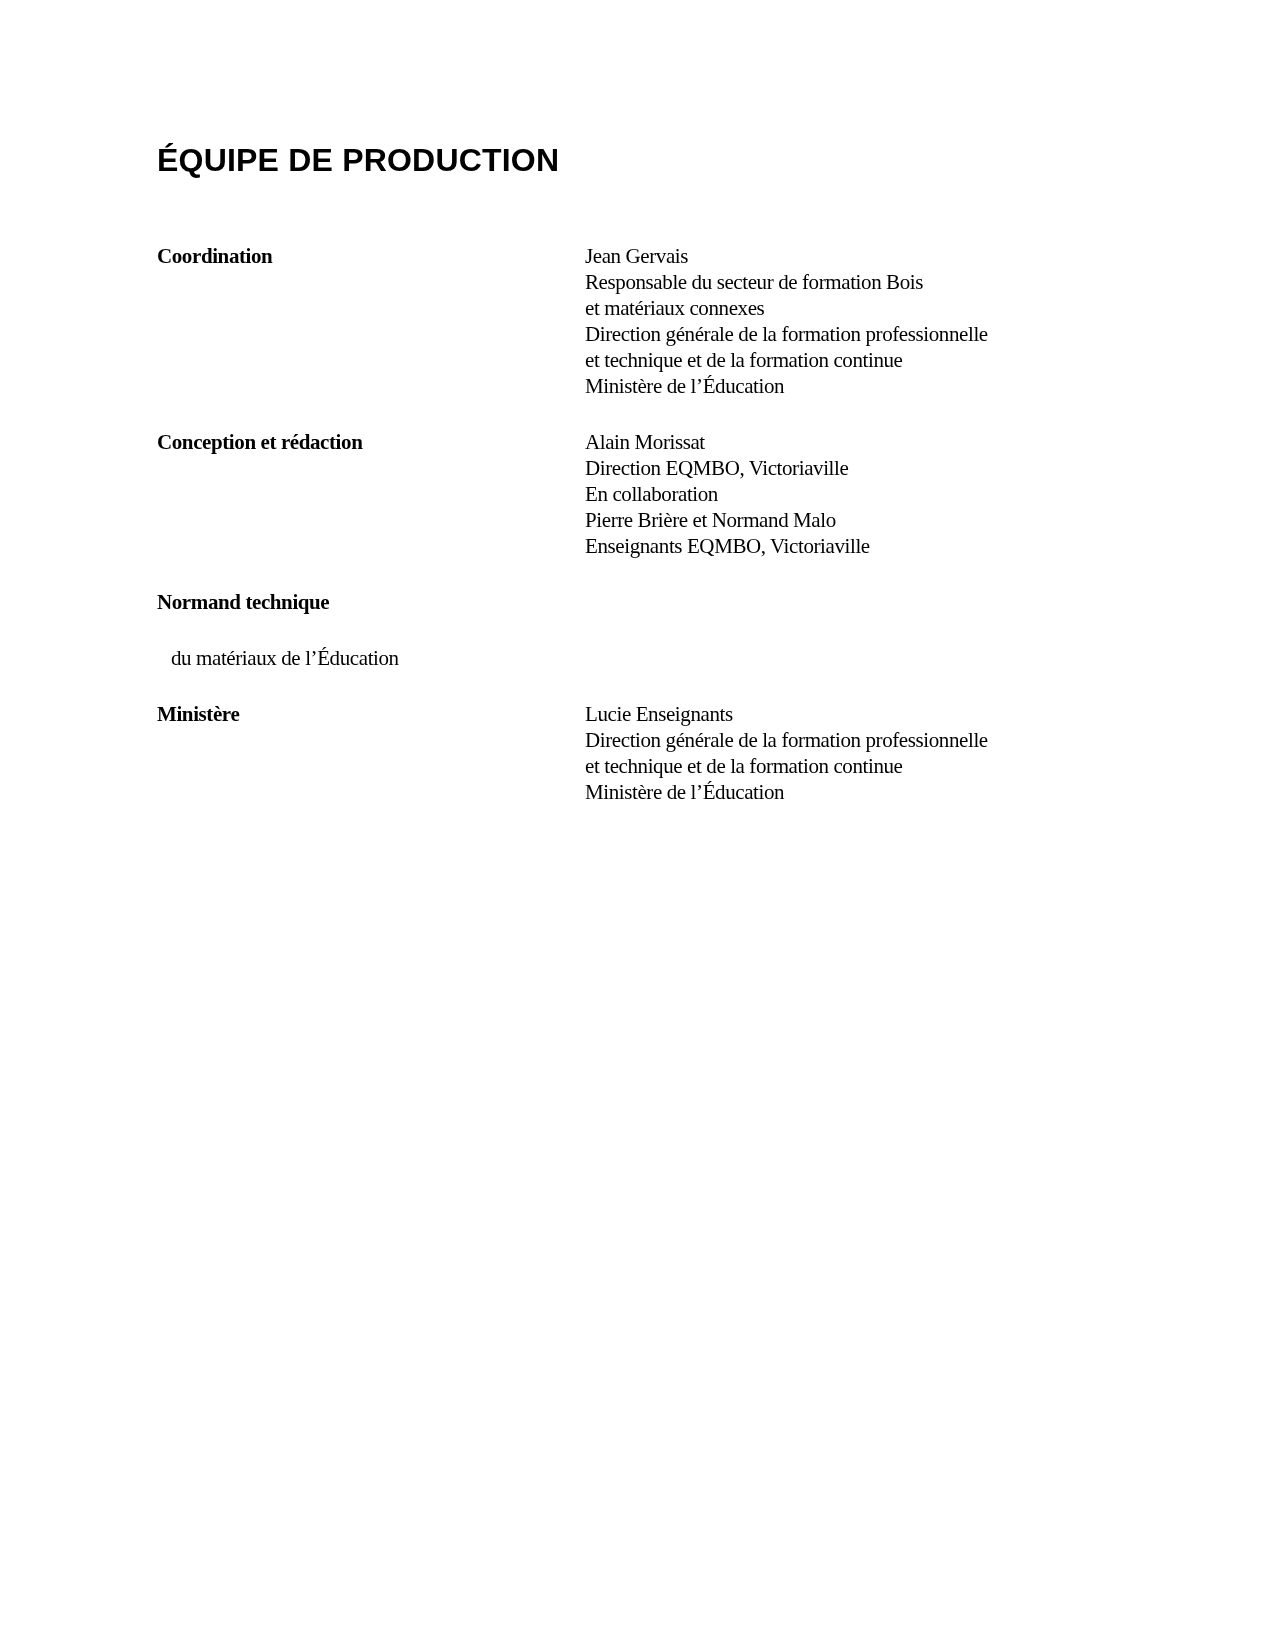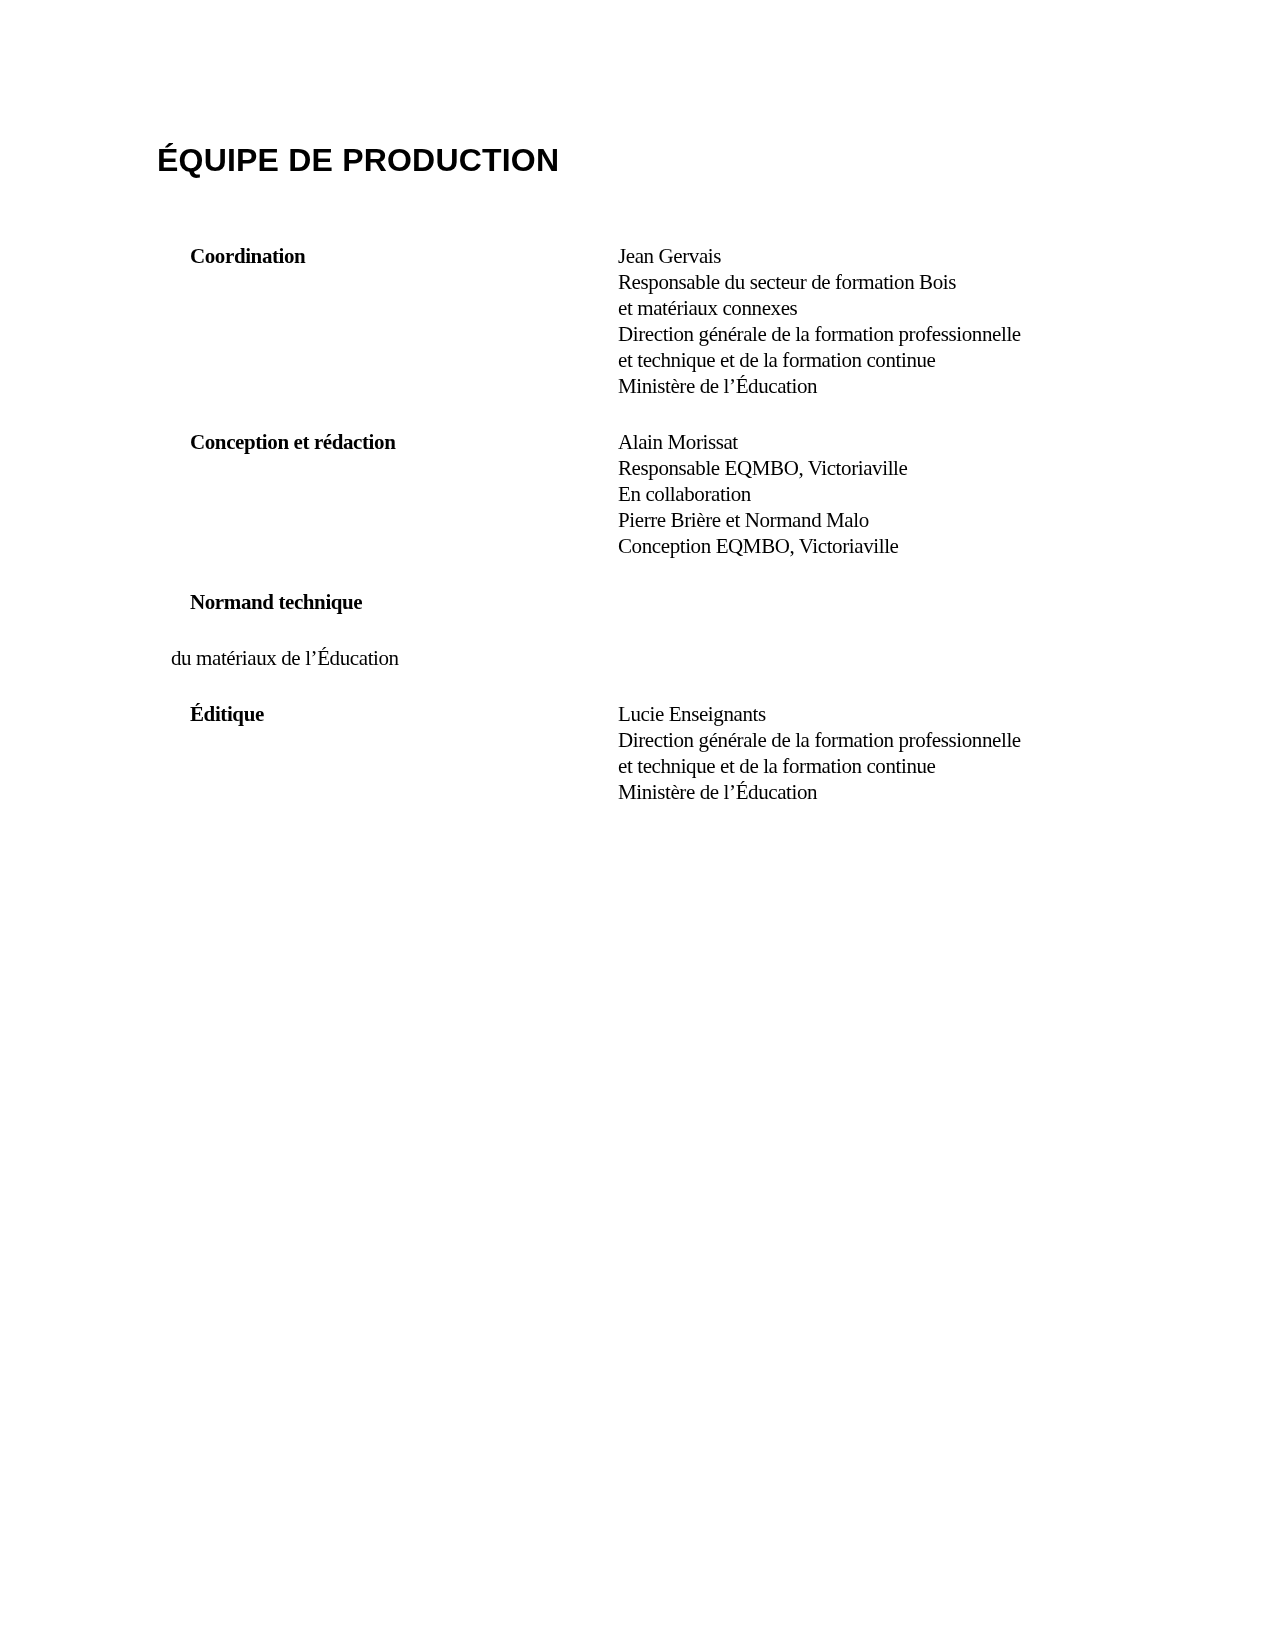--- a/index.html
+++ b/index.html
@@ -40,21 +40,20 @@
     margin-bottom: 30px;
   }
   .label {
     flex: 0 0 414px;
     width: 414px;
     font-weight: bold;
     font-size: 21px;
     line-height: 26px;
     letter-spacing: -0.4px;
     white-space: nowrap;
-    margin-left: 33px;
   }
   .lines {
     font-size: 21px;
     line-height: 26px;
     letter-spacing: -0.4px;
   }
   .line {
     white-space: nowrap;
     margin-left: 14px;
   }
@@ -74,36 +73,36 @@
             <div class="line">et matériaux connexes</div>
             <div class="line">Direction générale de la formation professionnelle</div>
             <div class="line">et technique et de la formation continue</div>
             <div class="line">Ministère de l’Éducation</div>
           </div>
         </div>
         <div class="section">
           <div class="label">Conception et rédaction</div>
           <div class="lines">
             <div class="line">Alain Morissat</div>
-            <div class="line">Responsable EQMBO, Victoriaville</div>
+            <div class="line">Direction EQMBO, Victoriaville</div>
             <div class="line">En collaboration</div>
             <div class="line">Pierre Brière et Normand Malo</div>
-            <div class="line">Conception EQMBO, Victoriaville</div>
+            <div class="line">Enseignants EQMBO, Victoriaville</div>
           </div>
         </div>
         <div class="section">
           <div class="label">Normand technique</div>
         </div>
         <div class="section">
           <div class="lines">
             <div class="line">du matériaux de l’Éducation</div>
           </div>
         </div>
         <div class="section">
-          <div class="label">Éditique</div>
+          <div class="label">Ministère</div>
           <div class="lines">
             <div class="line">Lucie Enseignants</div>
             <div class="line">Direction générale de la formation professionnelle</div>
             <div class="line">et technique et de la formation continue</div>
             <div class="line">Ministère de l’Éducation</div>
           </div>
         </div>
       </div>
   </div>
 </div>

